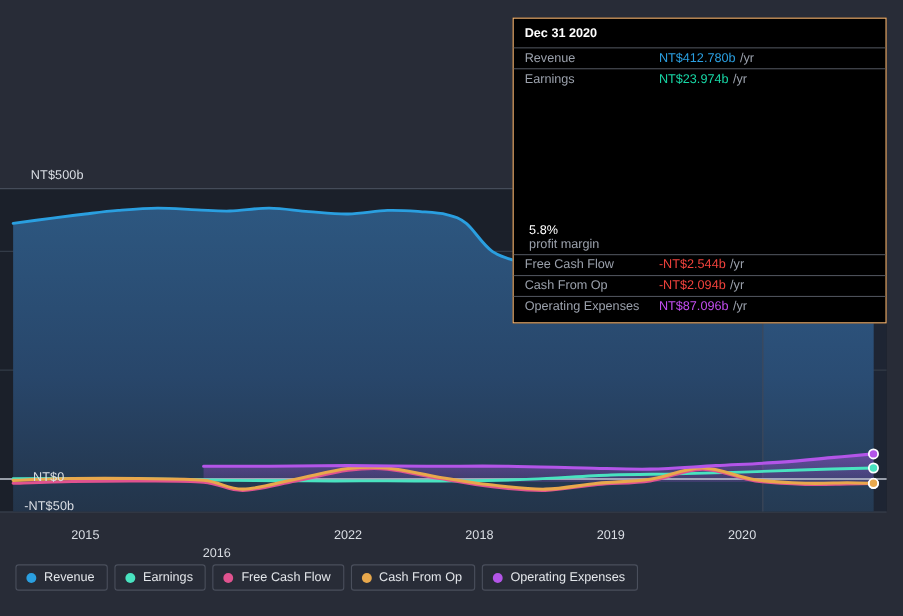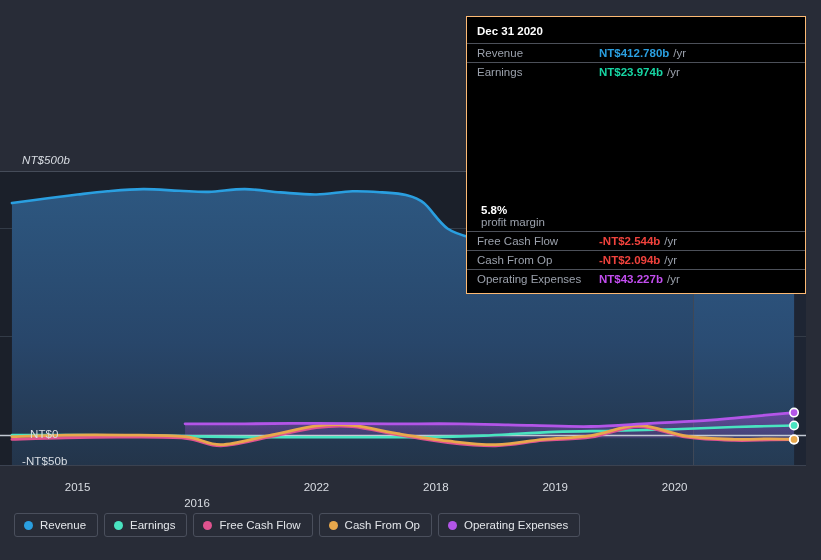--- a/index.html
+++ b/index.html
@@ -26,21 +26,21 @@
 
   
   .y-label {
     position: absolute;
     color: #d9dde3;
     font-size: 11.5px;
     letter-spacing: 0.1px;
     white-space: nowrap;
     z-index: 6;
   }
-  #y-top   { left: 22px; top: 154px; font-style: italic; }
+  #y-top   { left: 28px; top: 154px; }
   #y-zero  { left: 22px; top: 428px; margin-left: 8px; }
   #y-bot   { left: 22px; top: 455px; }
 
   
   .x-label {
     position: absolute;
     top: 481px;
     color: #d9dde3;
     font-size: 11.5px;
     transform: translateX(-50%);
@@ -71,21 +71,21 @@
     font-size: 11.5px;
   }
   .tt-row.no-rule { border-top: none; padding-top: 1px; flex-direction: column; }
   .tt-label {
     color: #9ba1ac;
     width: 122px;
     flex: 0 0 122px;
     white-space: nowrap;
   }
   .tt-val {
-    font-weight: bold;
+    font-weight: normal;
     white-space: nowrap;
   }
   .tt-unit {
     color: #9ba1ac;
     font-weight: normal;
     margin-left: 4px;
     white-space: nowrap;
   }
 
   
@@ -227,21 +227,21 @@
           <span class="tt-val" style="color: rgb(240, 66, 60);">-NT$2.544b</span>
           <span class="tt-unit">/yr</span>
         </div>
         <div class="tt-row">
           <span class="tt-label">Cash From Op</span>
           <span class="tt-val" style="color: rgb(240, 66, 60);">-NT$2.094b</span>
           <span class="tt-unit">/yr</span>
         </div>
         <div class="tt-row">
           <span class="tt-label">Operating Expenses</span>
-          <span class="tt-val" style="color: rgb(195, 77, 240);">NT$43.227b</span>
+          <span class="tt-val" style="color: rgb(195, 77, 240);">NT$87.096b</span>
           <span class="tt-unit">/yr</span>
         </div>
       </div>
   </div>
 
   <div id="legend">
       <div class="legend-item">
         <span class="legend-dot" style="background: rgb(42, 159, 224);"></span>
         <span class="legend-text">Revenue</span>
       </div>

